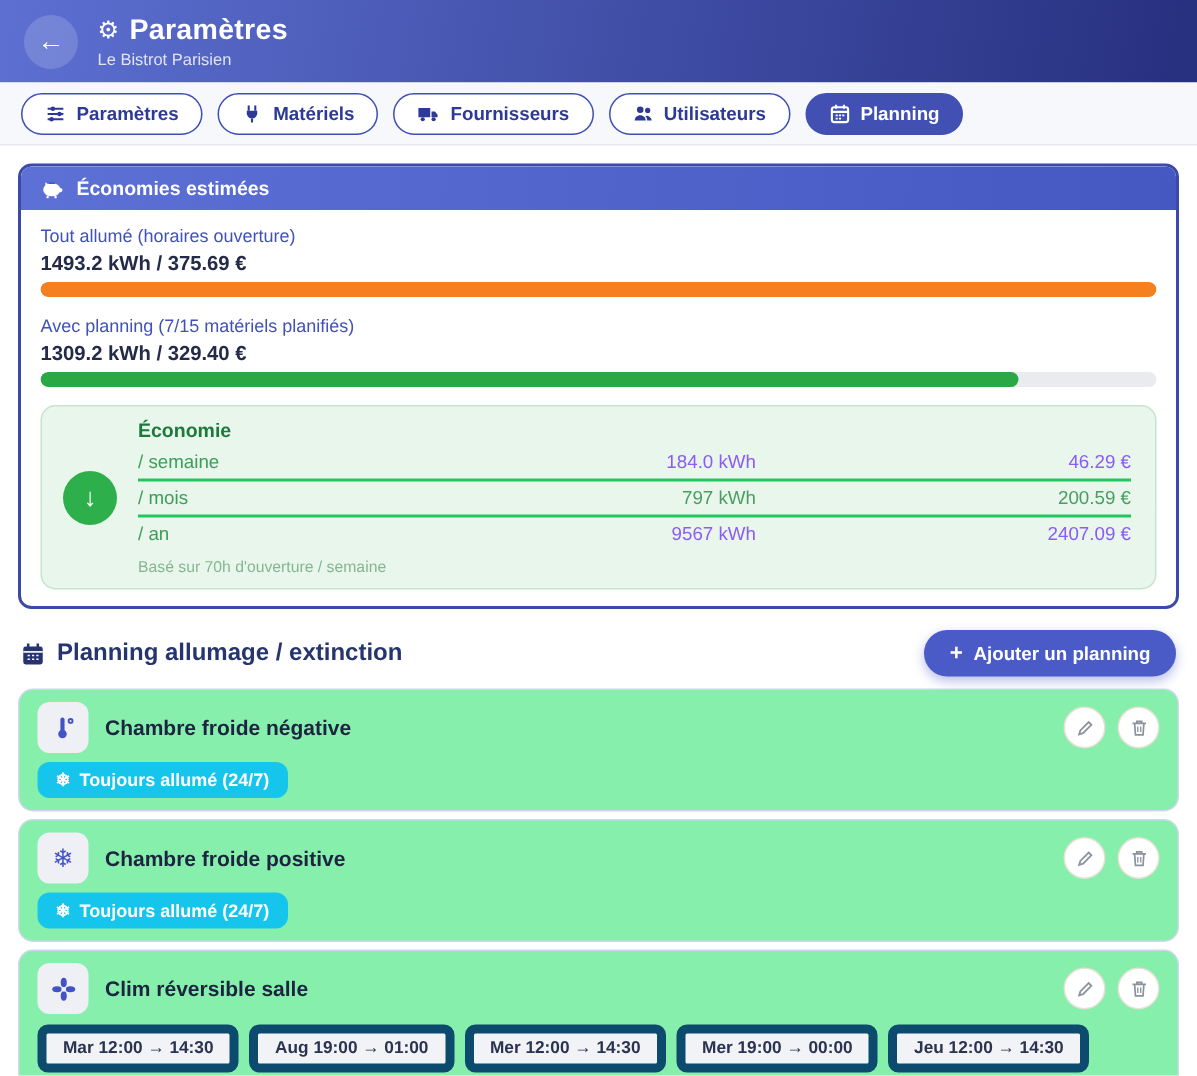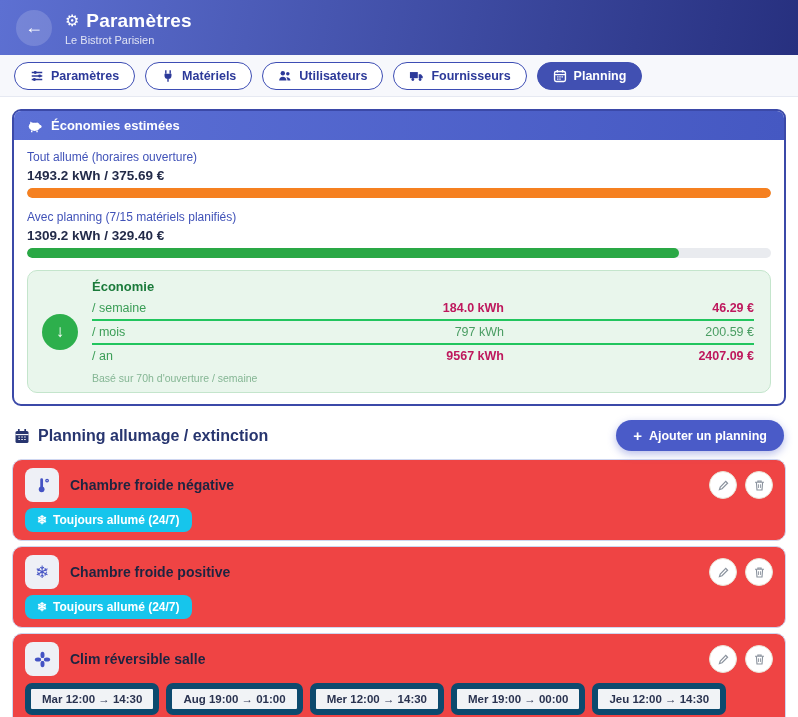--- a/index.html
+++ b/index.html
@@ -52,38 +52,38 @@
   .eco-circle { width:36px; height:36px; border-radius:50%; background:#2daf4c;
     color:#fff; font-size:17px; font-weight:bold; display:flex; align-items:center;
     justify-content:center; flex:0 0 auto; }
   .eco-main { flex:1; }
   .eco-title { color:#1a7a3a; font-size:13px; font-weight:bold; padding-bottom:3px; }
   .eco-row { display:flex; align-items:center; font-size:12.5px; padding:4px 0; }
   .eco-row.sep { border-bottom:2px solid #22c55e; }
   .eco-row .period { flex:1; color:#3b9e57; }
   .eco-row .kwh { width:210px; text-align:right; }
   .eco-row .eur { width:250px; text-align:right; }
-  .eco-row.bold .kwh, .eco-row.bold .eur { font-weight:bold; color:#be185d; }
+  .eco-row.bold .kwh, .eco-row.bold .eur { font-weight:normal; color:#8b5cf6; }
   .eco-row.reg .kwh, .eco-row.reg .eur { color:#4a9d63; }
   .eco-foot { color:#85b694; font-size:10.5px; margin-top:5px; }
 
   
   .section-head { display:flex; align-items:center; justify-content:space-between;
     margin:14px 2px 8px 2px; }
   .section-title { display:flex; align-items:center; gap:8px; color:#27356f;
     font-size:16px; font-weight:bold; }
   .add-btn { background:#4a5bc8; color:#fff; border:none; border-radius:17px;
     padding:8px 17px; font-size:12.5px; font-weight:bold; font-family:inherit;
     cursor:pointer; display:flex; align-items:center; gap:7px;
     box-shadow:0 3px 8px rgba(74,91,200,.4); }
   .add-btn .plus { font-size:15px; line-height:1; font-weight:bold; }
 
   
   .plan-card { border:1px solid #ced6f0; border-radius:10px; padding:8px 12px;
-    margin-bottom:5px; background:#ef4444; }
+    margin-bottom:5px; background:#86efac; }
   .plan-top { display:flex; align-items:center; gap:11px; }
   .plan-icon { width:34px; height:34px; border-radius:8px; background:#eef0f6;
     display:flex; align-items:center; justify-content:center; flex:0 0 auto;
     color:#4453c4; font-size:17px; }
   .plan-name { flex:1; color:#1d2440; font-size:14px; font-weight:bold; }
   .plan-actions { display:flex; gap:8px; }
   .action-btn { width:28px; height:28px; border-radius:50%; background:#fff;
     border:1px solid #e9e0d4; color:#8b939e; cursor:pointer; display:flex;
     align-items:center; justify-content:center; font-size:12px; }
   .action-btn svg { display:block; }
@@ -125,36 +125,36 @@
   </button>
   <button class="tab">
     <svg width="14" height="14" viewBox="0 0 16 16" fill="none" stroke="currentColor" stroke-width="1.6">
       <path d="M5.5 1.5v4M10.5 1.5v4"></path>
         <path d="M4 5.5h8v2a4 4 0 0 1-8 0z" fill="currentColor" stroke="none"></path>
         <path d="M8 11.5v3"></path>
     </svg>
     <span>Matériels</span>
   </button>
   <button class="tab">
+    <svg width="15" height="14" viewBox="0 0 17 16" fill="currentColor">
+      <path d="M1 3.5h9v7H1z"></path>
+        <path d="M11 6h2.6l2 2.5V10.5H11z"></path>
+        <circle cx="4.3" cy="12" r="1.6"></circle>
+        <circle cx="12.6" cy="12" r="1.6"></circle>
+    </svg>
+    <span>Fournisseurs</span>
+  </button>
+  <button class="tab">
     <svg width="14" height="14" viewBox="0 0 16 16" fill="currentColor">
       <circle cx="5.5" cy="4.8" r="2.5"></circle>
         <path d="M1.3 13c0-2.3 1.9-4.1 4.2-4.1S9.7 10.7 9.7 13z"></path>
         <circle cx="11.2" cy="5.3" r="2"></circle>
         <path d="M10.6 9.4c2 .3 3.6 1.8 3.6 3.6h-3.4c0-1.4-.5-2.6-1.4-3.4z"></path>
     </svg>
     <span>Utilisateurs</span>
-  </button>
-  <button class="tab">
-    <svg width="15" height="14" viewBox="0 0 17 16" fill="currentColor">
-      <path d="M1 3.5h9v7H1z"></path>
-        <path d="M11 6h2.6l2 2.5V10.5H11z"></path>
-        <circle cx="4.3" cy="12" r="1.6"></circle>
-        <circle cx="12.6" cy="12" r="1.6"></circle>
-    </svg>
-    <span>Fournisseurs</span>
   </button>
   <button class="tab active">
     <svg width="14" height="14" viewBox="0 0 16 16" fill="none" stroke="currentColor" stroke-width="1.6">
       <rect x="1.8" y="2.8" width="12.4" height="11.4" rx="1.8"></rect>
         <path d="M1.8 6.4h12.4M5 1v3M11 1v3"></path>
         <path d="M4.7 9h1.6M7.2 9h1.6M9.7 9h1.6M4.7 11.5h1.6M7.2 11.5h1.6" stroke-width="1.3"></path>
     </svg>
     <span>Planning</span>
   </button>
 </div>

